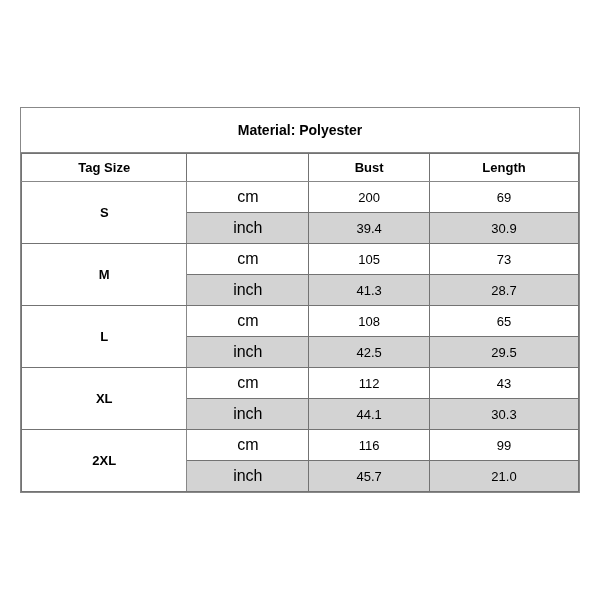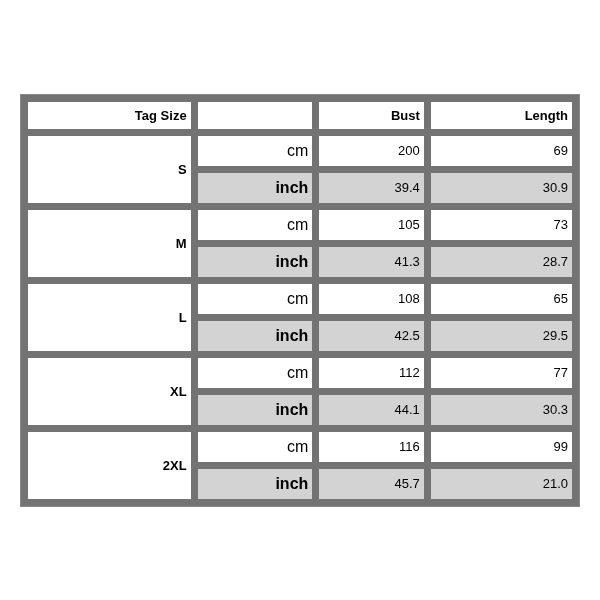--- a/index.html
+++ b/index.html
@@ -32,43 +32,43 @@
       font-size: 14px;
       border-bottom: 1.5px solid #888;
     }
 
     table {
       width: 100%;
       border-collapse: collapse;
     }
 
     th, td {
-      border: 7px solid #737373;
-      text-align: right;
-      padding: 6px 4px;
+      border: 1px solid #737373;
+      text-align: center;
+      padding: 6px 16px;
     }
 
     thead th {
       font-weight: bold;
       background: #fff;
       font-size: 13px;
     }
 
     .tag-size-cell {
       font-weight: bold;
       font-size: 13px;
       vertical-align: middle;
     }
 
     .unit-cell {
       font-size: 16px;
     }
 
     .unit-cell.bold {
-      font-weight: bold;
+      font-weight: normal;
     }
 
     .shaded {
       background-color: #d3d3d3;
     }
 
     .white-bg {
       background-color: #fff;
     }
 
@@ -77,20 +77,21 @@
     }
 
     .header-row th {
       border-bottom: 1.5px solid #888;
     }
   </style>
 </head>
 <body>
 
 <div class="outer-container">
+  <div class="title-row">Material: Polyester</div>
   <table>
     <thead>
       <tr class="header-row">
         <th>Tag Size</th>
         <th></th>
         <th>Bust</th>
         <th>Length</th>
       </tr>
     </thead>
     <tbody id="table-body">
@@ -124,21 +125,21 @@
         </tr>
         <tr>
           <td class="unit-cell bold shaded">inch</td>
           <td class="shaded">42.5</td>
           <td class="shaded">29.5</td>
         </tr>
         <tr class="white-bg">
           <td rowspan="2" class="tag-size-cell">XL</td>
           <td class="unit-cell white-bg">cm</td>
           <td class="white-bg">112</td>
-          <td class="white-bg">77</td>
+          <td class="white-bg">43</td>
         </tr>
         <tr>
           <td class="unit-cell bold shaded">inch</td>
           <td class="shaded">44.1</td>
           <td class="shaded">30.3</td>
         </tr>
         <tr class="white-bg">
           <td rowspan="2" class="tag-size-cell">2XL</td>
           <td class="unit-cell white-bg">cm</td>
           <td class="white-bg">116</td>

